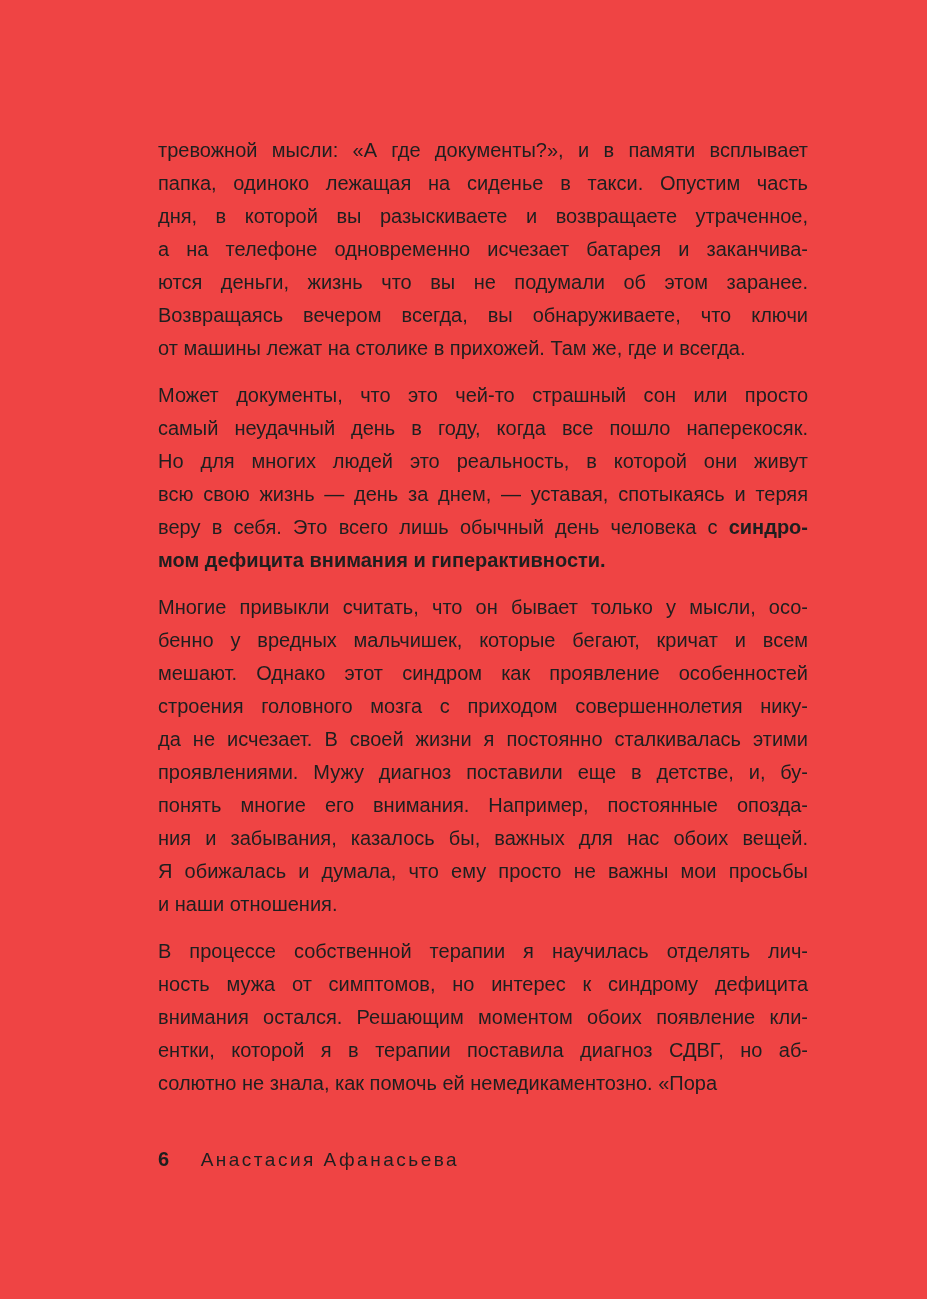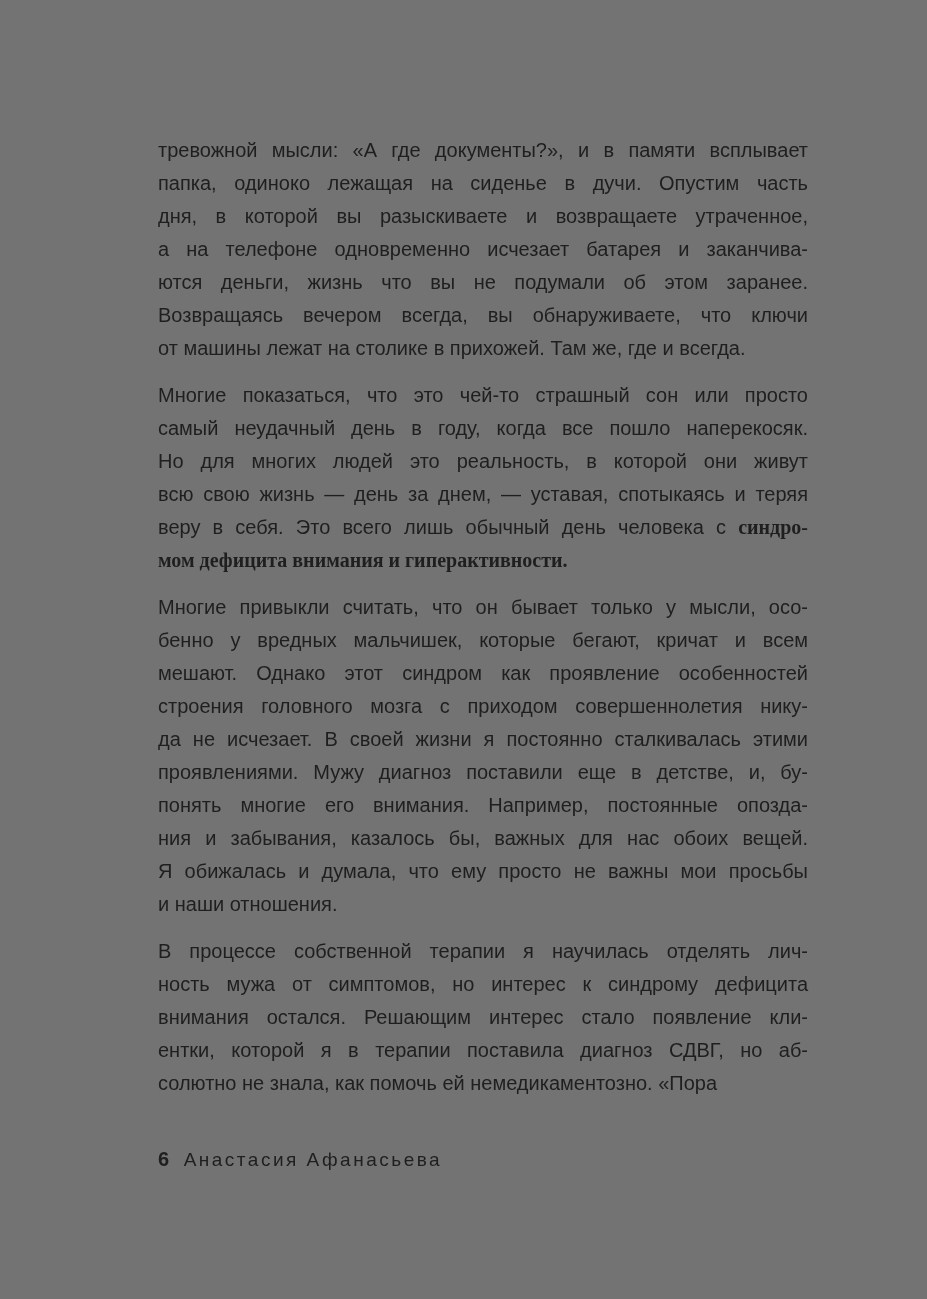--- a/index.html
+++ b/index.html
@@ -4,21 +4,21 @@
 <style>
   html, body {
     margin: 0;
     padding: 0;
     background: #ffffff;
   }
   .page {
     position: relative;
     width: 927px;
     height: 1299px;
-    background: #737373;
+    background: #ef4444;
     overflow: hidden;
     font-family: "Liberation Sans", sans-serif;
     color: #1f1f1f;
   }
   .text-block {
     position: absolute;
     left: 158px;
     top: 134px;
     width: 650px;
   }
@@ -29,57 +29,56 @@
     font-size: 20px;
     line-height: 33px;
     text-align: justify;
     text-align-last: justify;
   }
   .line.last {
     text-align-last: left;
   }
   .seg-bold {
     font-weight: 700;
-    font-family: Liberation Serif, serif;
   }
   .footer {
     position: absolute;
     left: 158px;
     top: 1148px;
     width: 650px;
     display: flex;
     align-items: baseline;
   }
   .page-num {
     font-weight: 700;
     font-size: 20px;
     letter-spacing: 0.5px;
   }
   .author {
     font-size: 19px;
     letter-spacing: 2.5px;
-    margin-left: 14px;
+    margin-left: 31px;
   }
 </style>
 </head>
 <body>
 
 <div class="page">
   <div class="text-block">
       <div class="paragraph">
         <div class="line"><span>тревожной мысли: «А где документы?», и в памяти всплывает</span></div>
-        <div class="line"><span>папка, одиноко лежащая на сиденье в дучи. Опустим часть</span></div>
+        <div class="line"><span>папка, одиноко лежащая на сиденье в такси. Опустим часть</span></div>
         <div class="line"><span>дня, в которой вы разыскиваете и возвращаете утраченное,</span></div>
         <div class="line"><span>а на телефоне одновременно исчезает батарея и заканчива-</span></div>
         <div class="line"><span>ются деньги, жизнь что вы не подумали об этом заранее.</span></div>
         <div class="line"><span>Возвращаясь вечером всегда, вы обнаруживаете, что ключи</span></div>
         <div class="line last"><span>от машины лежат на столике в прихожей. Там же, где и всегда.</span></div>
       </div>
       <div class="paragraph">
-        <div class="line"><span>Многие показаться, что это чей-то страшный сон или просто</span></div>
+        <div class="line"><span>Может документы, что это чей-то страшный сон или просто</span></div>
         <div class="line"><span>самый неудачный день в году, когда все пошло наперекосяк.</span></div>
         <div class="line"><span>Но для многих людей это реальность, в которой они живут</span></div>
         <div class="line"><span>всю свою жизнь — день за днем, — уставая, спотыкаясь и теряя</span></div>
         <div class="line"><span>веру в себя. Это всего лишь обычный день человека с </span><span class="seg-bold">синдро-</span></div>
         <div class="line last"><span class="seg-bold">мом дефицита внимания и гиперактивности.</span></div>
       </div>
       <div class="paragraph">
         <div class="line"><span>Многие привыкли считать, что он бывает только у мысли, осо-</span></div>
         <div class="line"><span>бенно у вредных мальчишек, которые бегают, кричат и всем</span></div>
         <div class="line"><span>мешают. Однако этот синдром как проявление особенностей</span></div>
@@ -87,21 +86,21 @@
         <div class="line"><span>да не исчезает. В своей жизни я постоянно сталкивалась этими</span></div>
         <div class="line"><span>проявлениями. Мужу диагноз поставили еще в детстве, и, бу-</span></div>
         <div class="line"><span>понять многие его внимания. Например, постоянные опозда-</span></div>
         <div class="line"><span>ния и забывания, казалось бы, важных для нас обоих вещей.</span></div>
         <div class="line"><span>Я обижалась и думала, что ему просто не важны мои просьбы</span></div>
         <div class="line last"><span>и наши отношения.</span></div>
       </div>
       <div class="paragraph">
         <div class="line"><span>В процессе собственной терапии я научилась отделять лич-</span></div>
         <div class="line"><span>ность мужа от симптомов, но интерес к синдрому дефицита</span></div>
-        <div class="line"><span>внимания остался. Решающим интерес стало появление кли-</span></div>
+        <div class="line"><span>внимания остался. Решающим моментом обоих появление кли-</span></div>
         <div class="line"><span>ентки, которой я в терапии поставила диагноз СДВГ, но аб-</span></div>
         <div class="line last"><span>солютно не знала, как помочь ей немедикаментозно. «Пора</span></div>
       </div>
     </div>
   <div class="footer">
     <span class="page-num">6</span>
     <span class="author">Анастасия Афанасьева</span>
   </div>
 </div>
 

